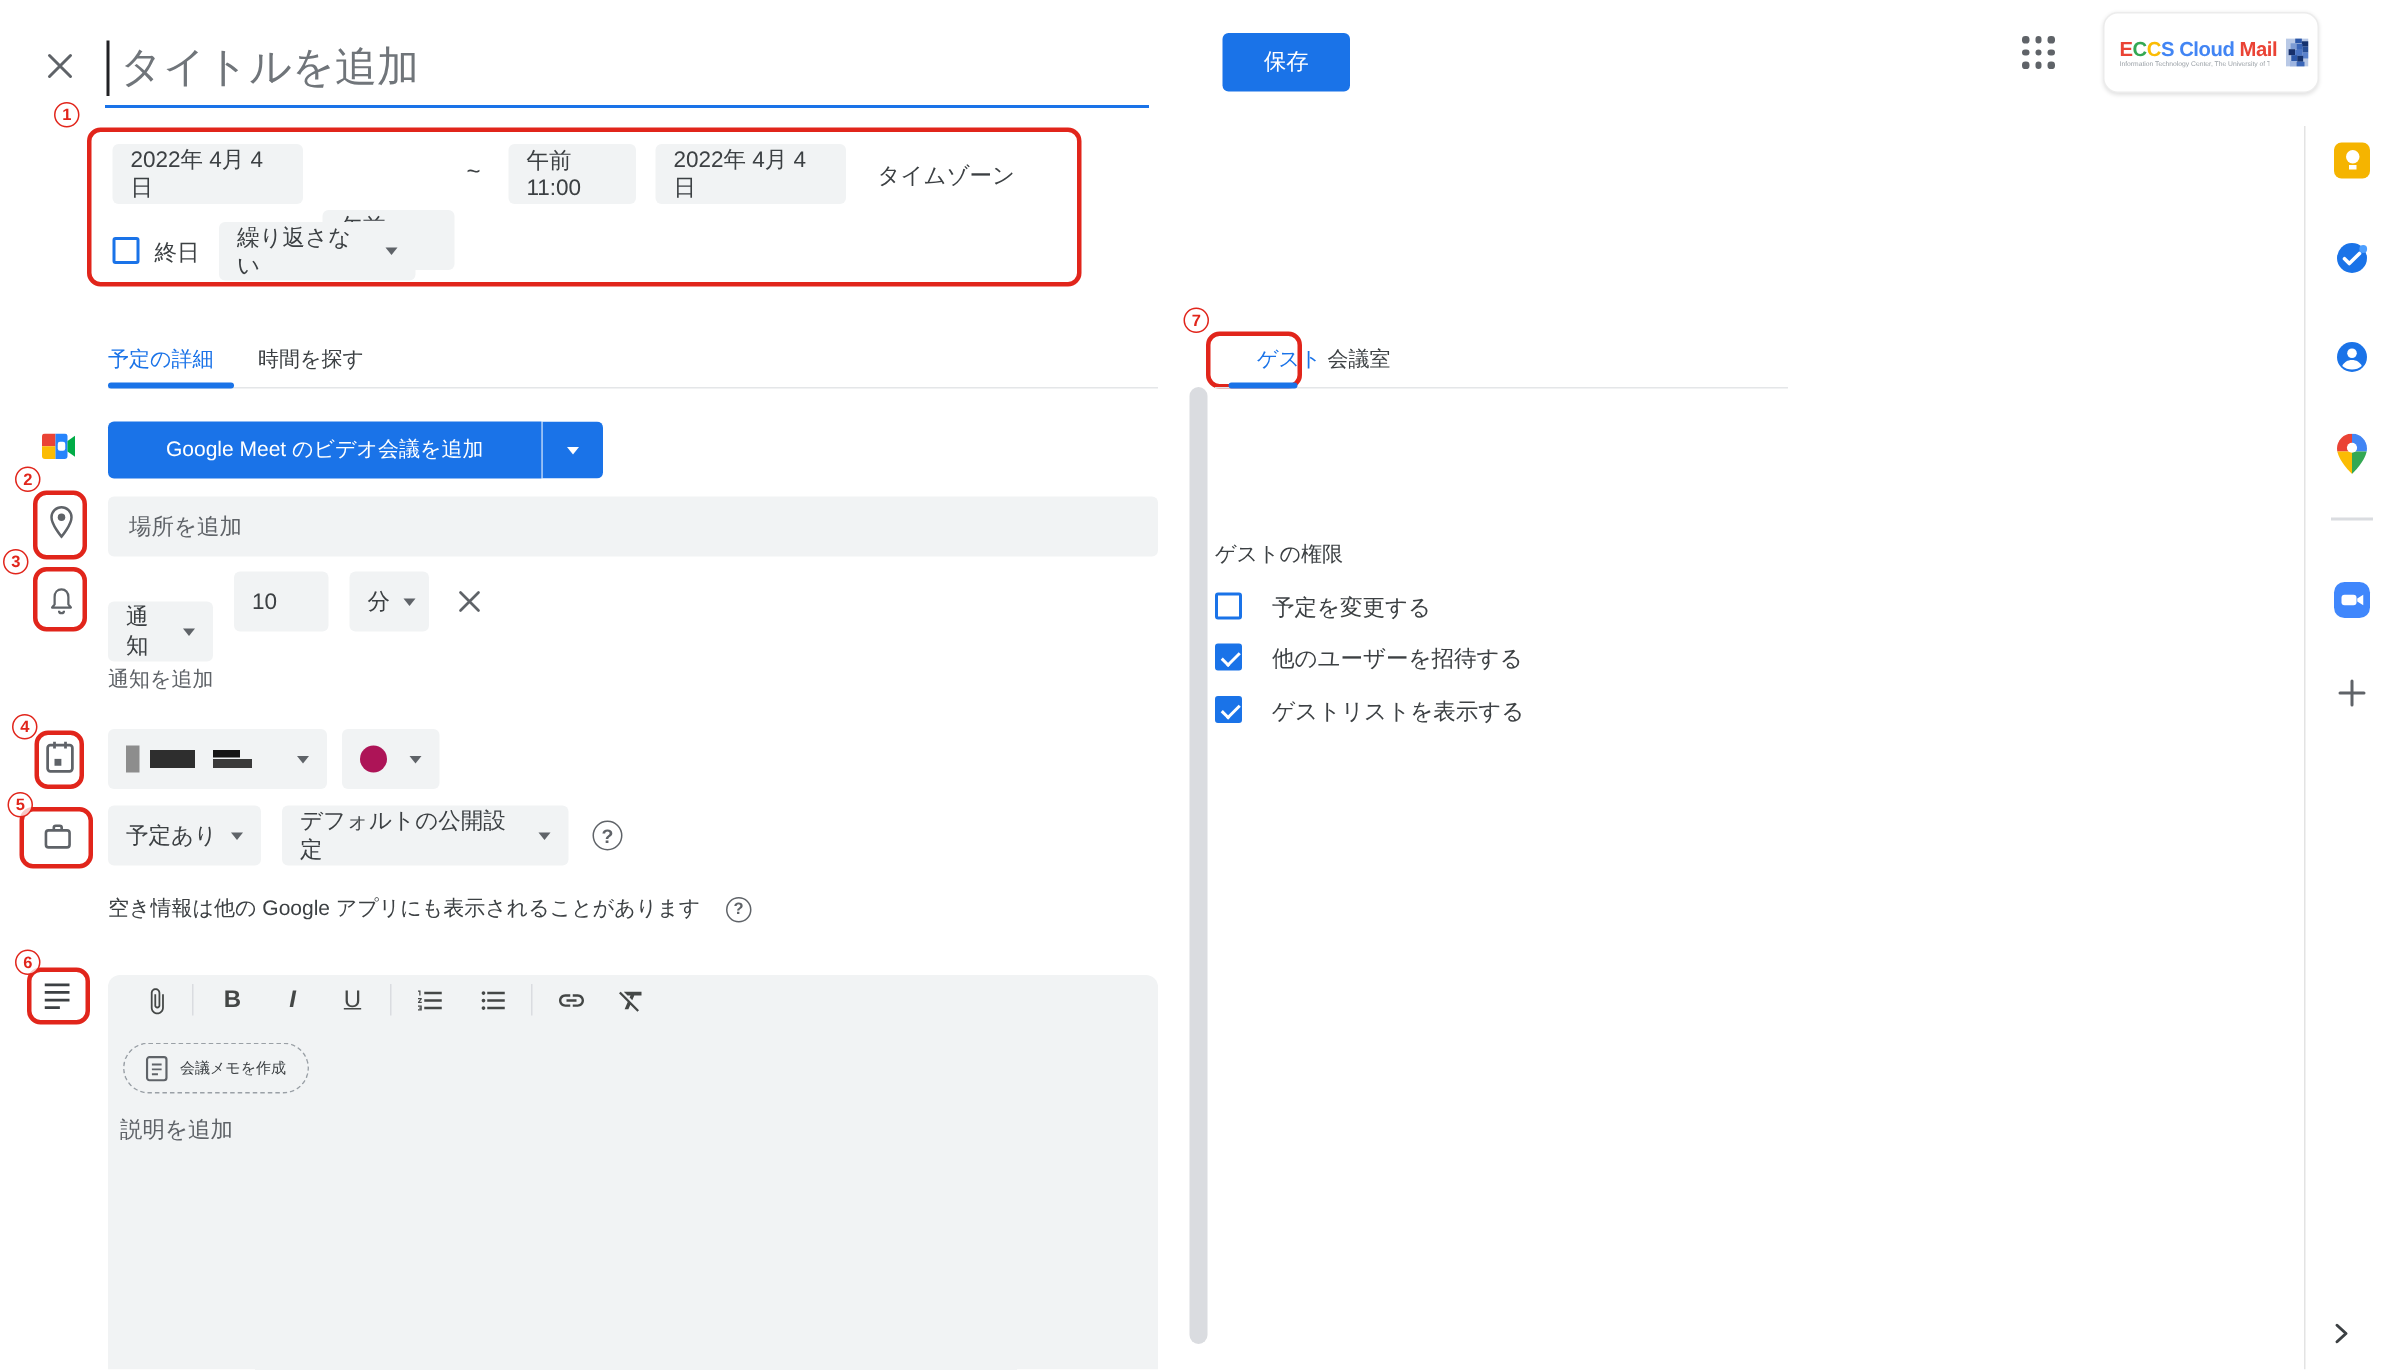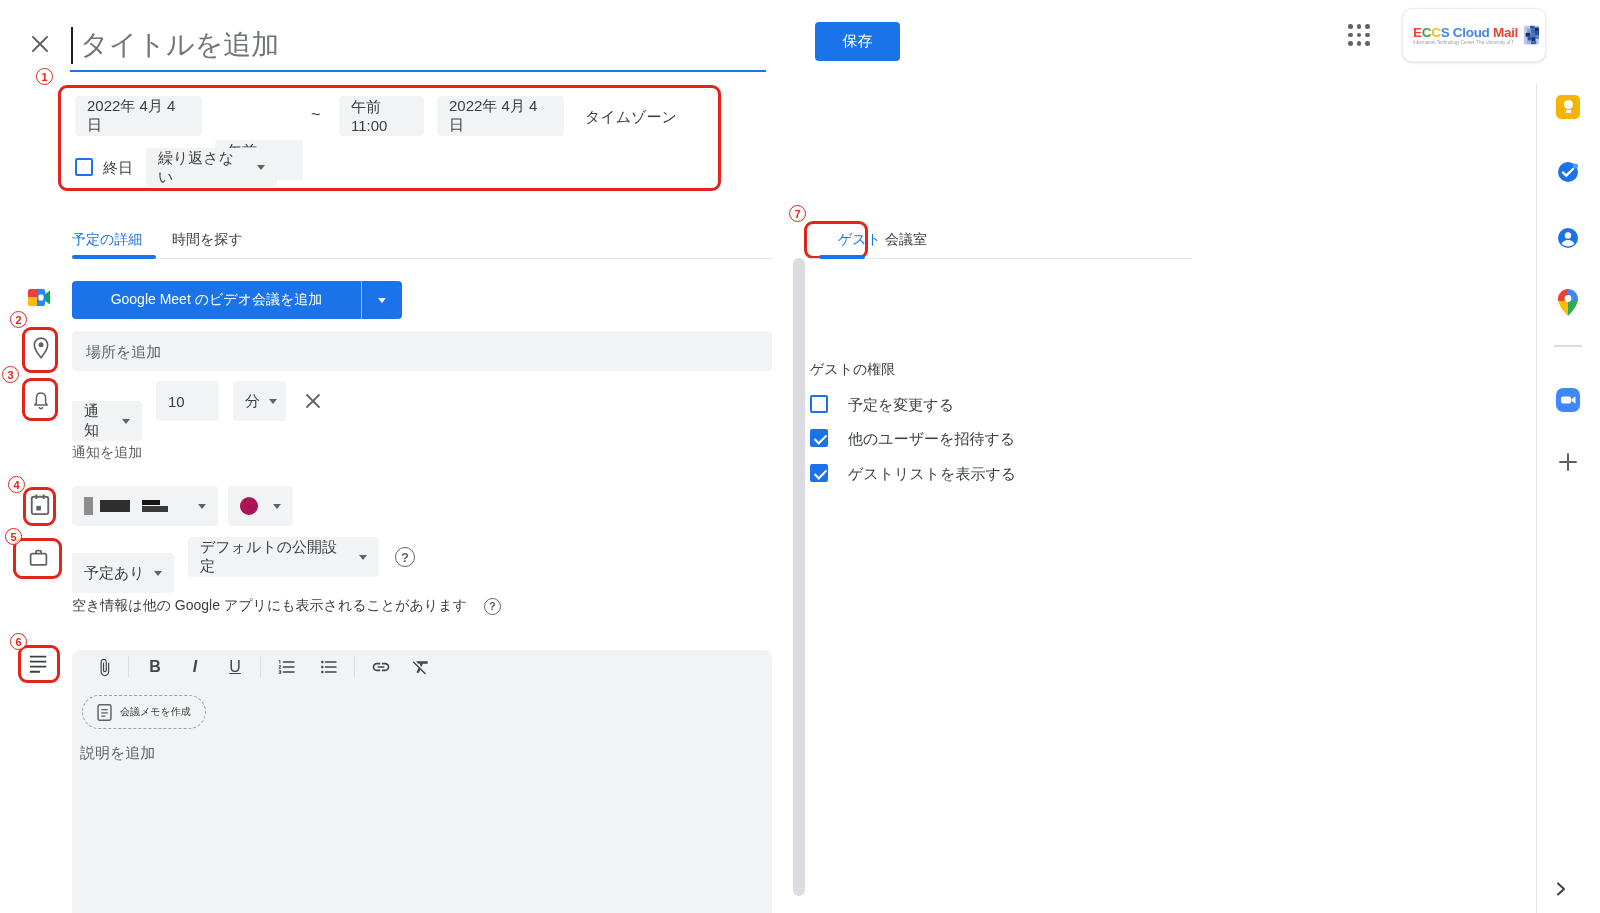--- a/index.html
+++ b/index.html
@@ -228,21 +228,21 @@
   </div>
   <div class="chip" style="left:228px;top:486px;width:65px;justify-content:space-between;">
     <span style="width: 18px; height: 18px; border-radius: 50%; display: inline-block; background: rgb(173, 20, 87);"></span>
     <span class="arr"></span>
   </div>
 
   <svg class="abs" style="left:28px;top:547px;" width="21" height="21" viewBox="0 0 24 24">
     <rect x="3" y="7.5" width="18" height="13" rx="2" fill="none" stroke="#5f6368" stroke-width="2"></rect>
     <path d="M9 7V5.5A1.5 1.5 0 0 1 10.5 4h3A1.5 1.5 0 0 1 15 5.5V7" fill="none" stroke="#5f6368" stroke-width="2"></path>
   </svg>
-  <div class="chip" style="left:72px;top:537px;width:102px;justify-content:space-between;margin-top:16px;">
+  <div class="chip" style="left:72px;top:537px;width:102px;justify-content:space-between;">
     <span>予定あり</span>
     <span class="arr"></span>
   </div>
   <div class="chip" style="left:188px;top:537px;width:191px;justify-content:space-between;">
     <span>デフォルトの公開設定</span>
     <span class="arr"></span>
   </div>
   <div class="help-circle abs" style="left:395px;top:547px;width:20px;height:20px;font-size:13px;cursor:pointer;">?</div>
 
   <div class="abs" style="left:72px;top:597px;font-size:14px;color:#3c4043;display:flex;align-items:center;gap:17px;">

